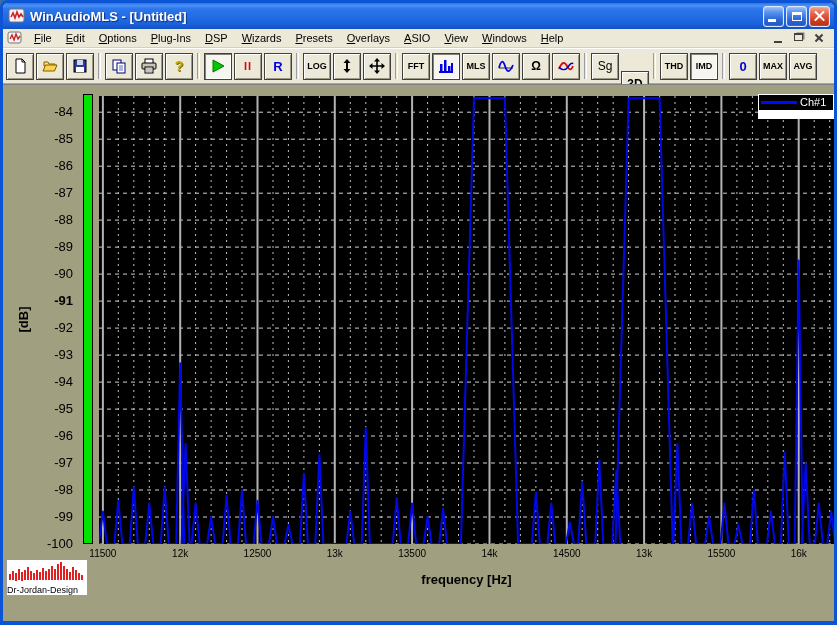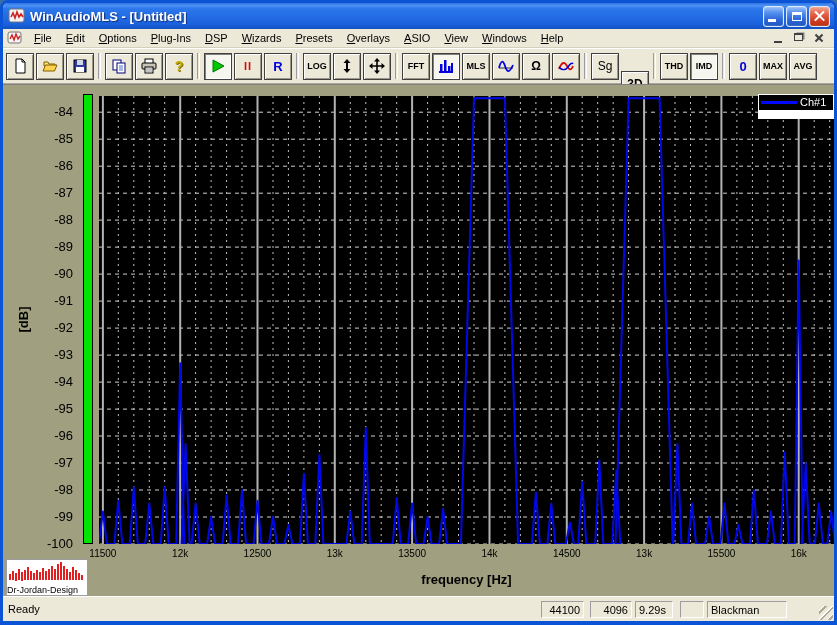--- a/index.html
+++ b/index.html
@@ -300,21 +300,21 @@
         <path d="M0 448.0 L-0.2 448.0 L3.9 415.6 L7.9 448.0 L15.3 448.0 L19.3 404.8 L23.4 448.0 L30.8 448.0 L34.8 391.3 L38.8 448.0 L46.2 448.0 L50.3 407.5 L54.3 448.0 L61.7 448.0 L65.7 391.3 L69.7 448.0 L77.2 448.0 L81.2 267.2 L85.2 448.0 L82.6 448.0 L86.6 348.1 L90.6 448.0 L92.6 448.0 L96.6 407.5 L100.7 448.0 L108.1 448.0 L112.1 421.0 L116.1 448.0 L123.6 448.0 L127.6 399.4 L131.6 448.0 L139.0 448.0 L143.0 394.0 L147.1 448.0 L154.5 448.0 L158.5 404.8 L162.5 448.0 L169.9 448.0 L174.0 421.0 L178.0 448.0 L185.4 448.0 L189.4 429.1 L193.5 448.0 L200.9 448.0 L204.9 377.8 L208.9 448.0 L216.3 448.0 L220.4 358.9 L224.4 448.0 L247.3 448.0 L251.3 415.6 L255.3 448.0 L262.7 448.0 L266.8 332.0 L270.8 448.0 L293.7 448.0 L297.7 402.1 L301.7 448.0 L309.1 448.0 L313.1 407.5 L317.2 448.0 L324.6 448.0 L328.6 421.0 L332.6 448.0 L340.1 448.0 L344.1 412.9 L348.1 448.0 L361.9 448.0 L375.0 2.2 L405.9 2.2 L419.1 448.0 L432.8 448.0 L436.9 396.7 L440.9 448.0 L448.3 448.0 L452.3 407.5 L456.3 448.0 L466.9 448.0 L470.9 426.4 L474.9 448.0 L479.2 448.0 L483.2 385.9 L487.3 448.0 L496.2 448.0 L500.3 364.3 L504.3 448.0 L513.2 448.0 L517.3 375.1 L521.3 448.0 L516.5 448.0 L529.6 2.2 L560.6 2.2 L573.7 448.0 L574.3 448.0 L578.4 348.1 L582.4 448.0 L589.0 448.0 L593.0 407.5 L597.1 448.0 L606.0 448.0 L610.1 421.0 L614.1 448.0 L621.5 448.0 L625.5 407.5 L629.5 448.0 L635.4 448.0 L639.4 429.1 L643.5 448.0 L650.9 448.0 L654.9 394.0 L658.9 448.0 L667.9 448.0 L671.9 415.6 L675.9 448.0 L681.8 448.0 L685.8 356.2 L689.8 448.0 L695.7 448.0 L699.7 164.6 L703.8 448.0 L702.7 448.0 L706.7 367.0 L710.7 448.0 L715.8 448.0 L719.8 407.5 L723.9 448.0 L728.2 448.0 L732.2 415.6 L736.2 448.0 L735 448.0" fill="none" stroke="#0008e8" stroke-width="2" stroke-linejoin="round"></path>
       </svg>
     <div id="yticks">
         <div class="ytick" style="top: 19.1928px;">-84</div>
         <div class="ytick" style="top: 46.1807px;">-85</div>
         <div class="ytick" style="top: 73.1687px;">-86</div>
         <div class="ytick" style="top: 100.157px;">-87</div>
         <div class="ytick" style="top: 127.145px;">-88</div>
         <div class="ytick" style="top: 154.133px;">-89</div>
         <div class="ytick" style="top: 181.12px;">-90</div>
-        <div class="ytick" style="top: 208.108px;">-91</div>
+        <div class="ytick" style="top: 208.108px; font-weight: bold;">-91</div>
         <div class="ytick" style="top: 235.096px;">-92</div>
         <div class="ytick" style="top: 262.084px;">-93</div>
         <div class="ytick" style="top: 289.072px;">-94</div>
         <div class="ytick" style="top: 316.06px;">-95</div>
         <div class="ytick" style="top: 343.048px;">-96</div>
         <div class="ytick" style="top: 370.036px;">-97</div>
         <div class="ytick" style="top: 397.024px;">-98</div>
         <div class="ytick" style="top: 424.012px;">-99</div>
         <div class="ytick" style="top: 451px;">-100</div>
       </div>
@@ -365,23 +365,14 @@
             <rect x="65" y="7" width="2" height="13"></rect>
             <rect x="68" y="10" width="2" height="10"></rect>
             <rect x="71" y="13" width="2" height="7"></rect>
             <rect x="74" y="15" width="2" height="5"></rect>
         </g>
       </svg>
       <div class="logo-text">Dr-Jordan-Design</div>
     </div>
   </div>
 
-  <div class="statusbar">
-    <span class="status-ready">Ready</span>
-    <span class="spanel sp-r" style="left:538px;width:43px;">44100</span>
-    <span class="spanel sp-r" style="left:587px;width:42px;">4096</span>
-    <span class="spanel" style="left:632px;width:38px;">9.29s</span>
-    <span class="spanel" style="left:677px;width:24px;"></span>
-    <span class="spanel" style="left:704px;width:80px;">Blackman</span>
-    <span class="grip"></span>
-  </div>
 
 </div>
 
 </body></html>

